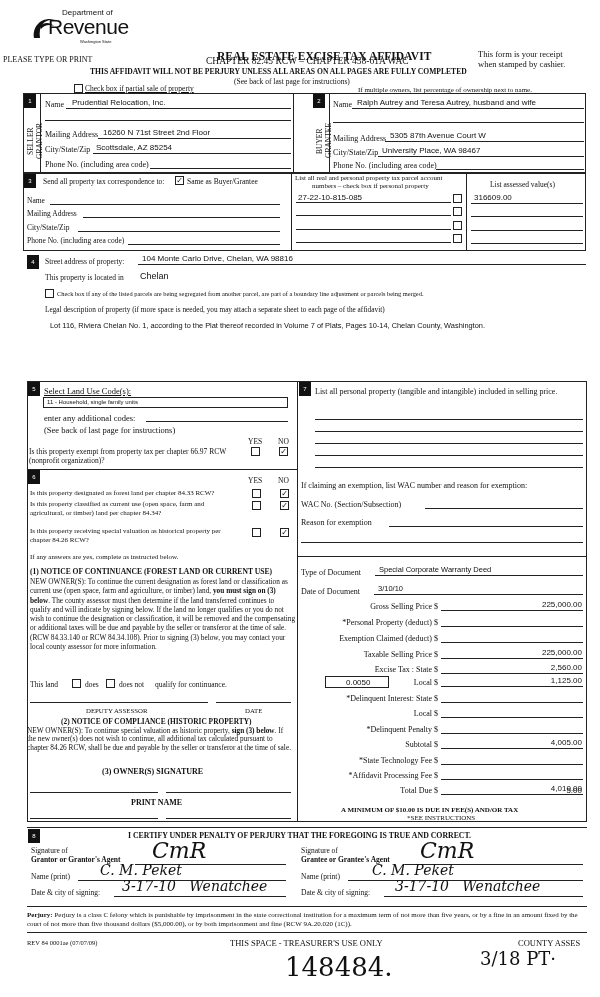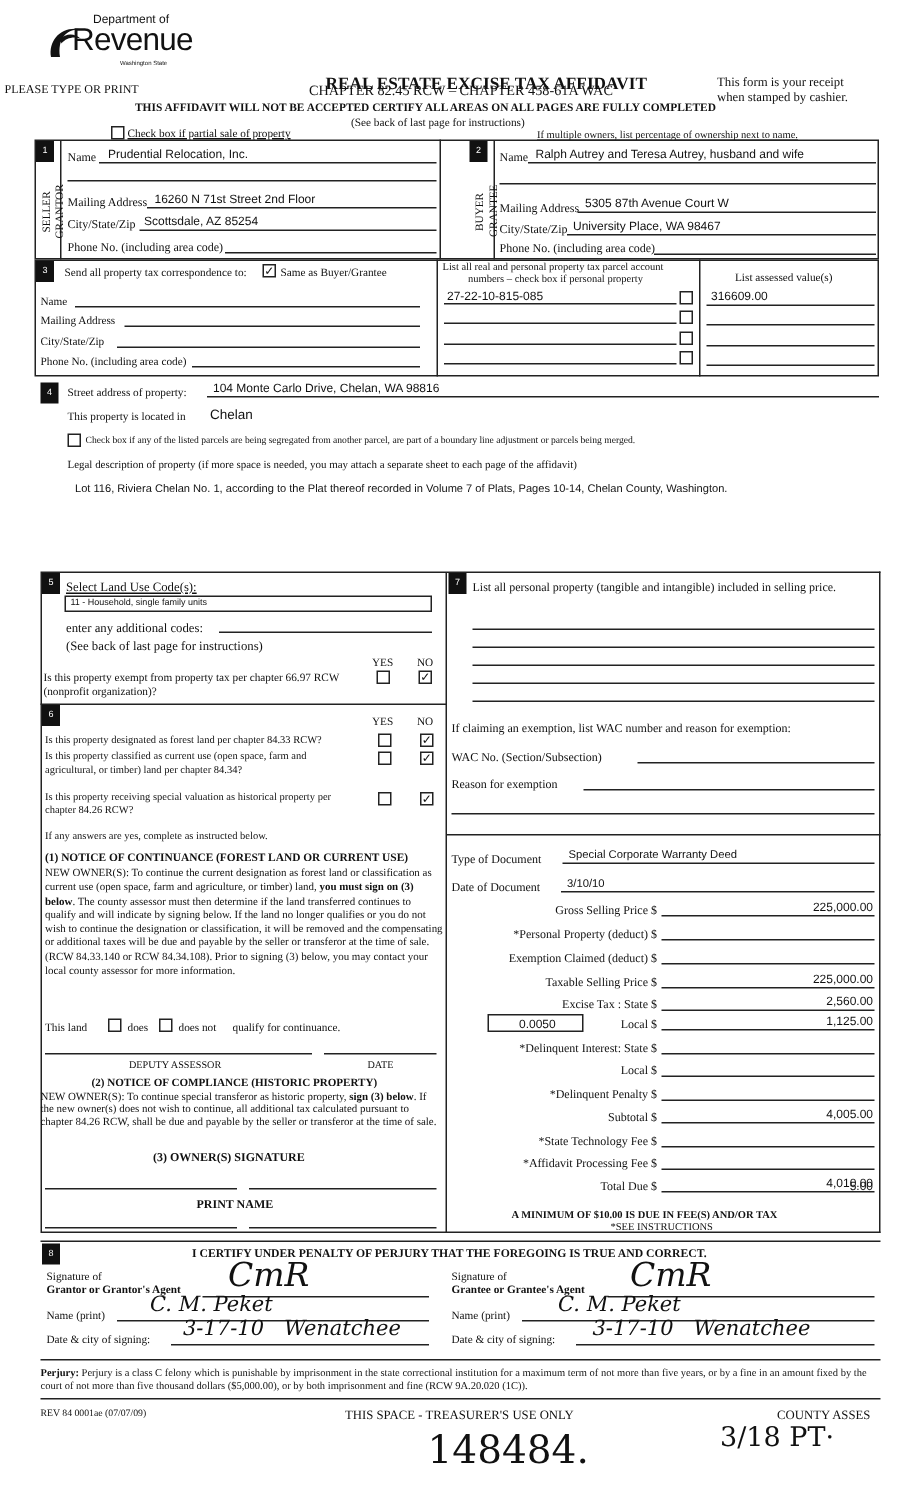--- a/index.html
+++ b/index.html
@@ -26,21 +26,21 @@
   </svg>
   <span class="sans" style="position:absolute;left:32px;top:0;font-size:8px;">Department of</span>
   <span class="sans" style="position:absolute;left:18px;top:7px;font-size:21px;letter-spacing:-0.5px;">Revenue</span>
   <span class="sans" style="position:absolute;left:50px;top:31px;font-size:4px;">Washington State</span>
 </div>
 <span class="lbl" style="left:3px;top:55px;font-size:8px;">PLEASE TYPE OR PRINT</span>
 <span class="lbl bold" style="left:186px;top:50px;font-size:11.5px;margin-left:31px;">REAL ESTATE EXCISE TAX AFFIDAVIT</span>
 <span class="lbl" style="left:206px;top:56px;font-size:9.5px;">CHAPTER 82.45 RCW – CHAPTER 458-61A WAC</span>
 <span class="lbl" style="left:478px;top:49px;font-size:8.5px;">This form is your receipt</span>
 <span class="lbl" style="left:478px;top:59px;font-size:8.5px;">when stamped by cashier.</span>
-<span class="lbl bold" style="left:90px;top:67px;font-size:7.6px;">THIS AFFIDAVIT WILL NOT BE ACCEPTED CERTIFY ALL AREAS ON ALL PAGES ARE FULLY COMPLETED</span>
+<span class="lbl bold" style="left:90px;top:67px;font-size:7.6px;">THIS AFFIDAVIT WILL NOT BE PERJURY UNLESS ALL AREAS ON ALL PAGES ARE FULLY COMPLETED</span>
 <span class="lbl" style="left:234px;top:77px;font-size:7.5px;">(See back of last page for instructions)</span>
 <div class="cb" style="left:74px;top:84px;"></div>
 <span class="lbl" style="left:85px;top:84px;font-size:7.5px;text-decoration:underline;">Check box if partial sale of property</span>
 <span class="lbl" style="left:358px;top:86px;font-size:7px;text-decoration:underline;">If multiple owners, list percentage of ownership next to name.</span>
 
 <div class="box" style="left:23px;top:93px;width:563px;height:80px;"></div>
 <div class="abs" style="left:293px;top:93px;width:1px;height:80px;background:#222;"></div>
 <div class="secnum" style="left:24px;top:94px;">1</div>
 <div class="abs" style="left:40px;top:94px;width:1px;height:79px;background:#222;"></div>
 <div class="vert" style="left:26px;top:116px;height:50px;width:13px;"><span>SELLER</span> <span>GRANTOR</span></div>
@@ -160,21 +160,21 @@
 <span class="lbl" style="left:85px;top:680px;font-size:7.5px;">does</span>
 <div class="cb" style="left:106px;top:679px;"></div>
 <span class="lbl" style="left:119px;top:680px;font-size:7.5px;">does not</span>
 <span class="lbl" style="left:155px;top:680px;font-size:7.5px;">qualify for continuance.</span>
 <div class="line" style="left:30px;top:702px;width:178px;"></div>
 <div class="line" style="left:216px;top:702px;width:75px;"></div>
 <span class="lbl" style="left:86px;top:707px;font-size:6.8px;">DEPUTY ASSESSOR</span>
 <span class="lbl" style="left:245px;top:707px;font-size:6.8px;">DATE</span>
 <span class="lbl bold" style="left:61px;top:717px;font-size:7.4px;">(2) NOTICE OF COMPLIANCE (HISTORIC PROPERTY)</span>
 <div class="abs" style="left:27px;top:727px;width:265px;font-size:7.3px;line-height:8.4px;">
-  <span>NEW OWNER(S): To continue special transferor as historic property, </span><b>sign (3) below</b><span>. If the new owner(s) does not wish to continue, all additional tax calculated pursuant to chapter 84.26 RCW, shall be due and payable by the seller or transferor at the time of sale.</span>
+  <span>NEW OWNER(S): To continue special valuation as historic property, </span><b>sign (3) below</b><span>. If the new owner(s) does not wish to continue, all additional tax calculated pursuant to chapter 84.26 RCW, shall be due and payable by the seller or transferor at the time of sale.</span>
 </div>
 <span class="lbl bold" style="left:102px;top:767px;font-size:8px;">(3) OWNER(S) SIGNATURE</span>
 <div class="line" style="left:30px;top:792px;width:128px;"></div>
 <div class="line" style="left:166px;top:792px;width:125px;"></div>
 <span class="lbl bold" style="left:131px;top:798px;font-size:8px;">PRINT NAME</span>
 <div class="line" style="left:30px;top:818px;width:128px;"></div>
 <div class="line" style="left:166px;top:818px;width:125px;"></div>
 
 <div class="secnum" style="left:299px;top:382px;">7</div>
 <div class="abs" style="left:315px;top:386px;width:260px;font-size:8px;line-height:12px;">List all  personal property (tangible and intangible) included in selling price.</div>

